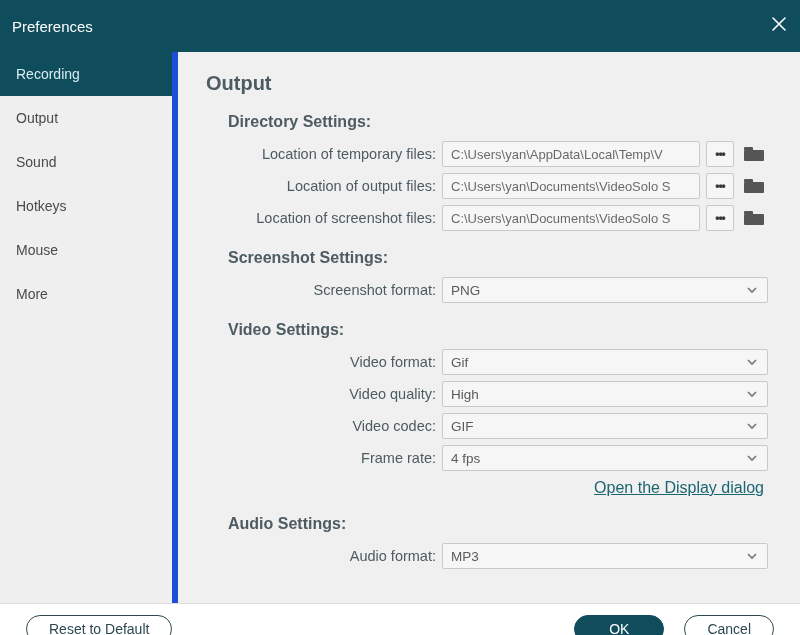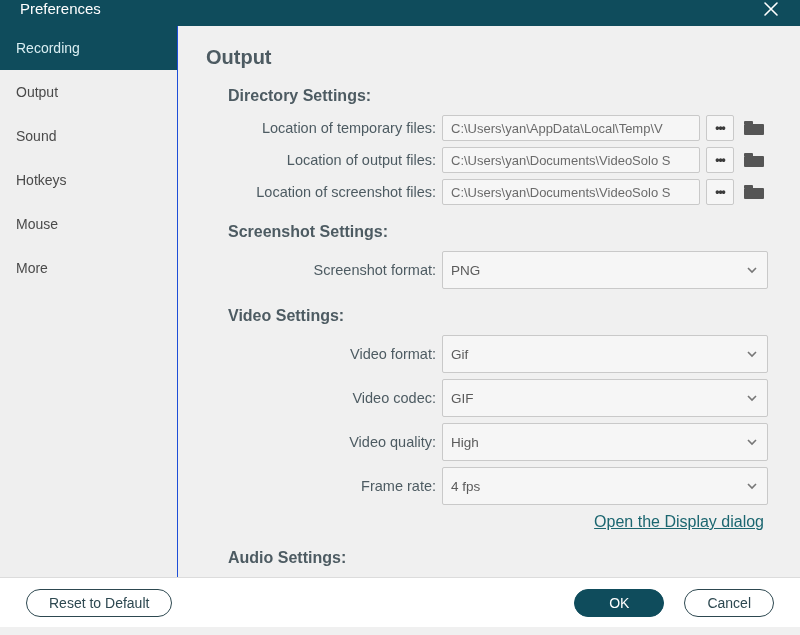--- a/index.html
+++ b/index.html
@@ -1,38 +1,39 @@
 <!DOCTYPE html>
 <html><head>
 <meta charset="utf-8">
 <style>
   * { box-sizing: border-box; font-family: "Segoe UI", Arial, sans-serif; }
   body { margin: 0; padding: 0; width: 800px; height: 635px; background: #f0f0f0; overflow: hidden; }
 
   .titlebar {
     background: #0f4c5c;
     color: #fff;
-    height: 26px;
-    display: flex;
+    height: 52px;
+    display: flex;
+    align-items: center;
     justify-content: space-between;
-    padding: 0 20px;
+    padding: 0 12px;
   }
   .titlebar .title { font-size: 15px; }
   .titlebar .close-x { cursor: pointer; }
 
   .body {
     display: flex;
     width: 800px;
     height: calc(635px - 34px - 50px);
   }
 
   .sidebar {
     width: 178px;
     background: #efefef;
-    border-right: 1px solid #1d4ed8;
+    border-right: 6px solid #1d4ed8;
     display: flex;
     flex-direction: column;
   }
   .sidebar-item {
     padding: 14px 16px;
     font-size: 14px;
     color: #4a4a4a;
     cursor: pointer;
   }
   .sidebar-item.active {
@@ -126,21 +127,21 @@
     position: absolute;
     width: 20px; height: 11px;
     background: #555;
     top: 3px; left: 0;
     border-radius: 1px;
   }
   .icon-btn.folder { border: none; background: transparent; }
 
   .select {
     flex: 1;
-    height: 38px;
+    height: 26px;
     border: 1px solid #c9c9c9;
     background: #f6f6f6;
     padding: 0 8px;
     font-size: 13.5px;
     color: #5b5b5b;
     border-radius: 2px;
     display: flex;
     align-items: center;
     justify-content: space-between;
     cursor: pointer;
@@ -274,35 +275,35 @@
         <span>Gif</span>
         <span class="chevron">
             <svg width="14" height="14" viewBox="0 0 14 14">
               <path d="M3 5 L7 9 L11 5" fill="none" stroke="#777" stroke-width="1.6"></path>
             </svg>
           </span>
       </div>
     </div>
 
     <div class="field-row">
+      <div class="field-label">Video quality:</div>
+      <div class="select">
+        <span>High</span>
+        <span class="chevron">
+            <svg width="14" height="14" viewBox="0 0 14 14">
+              <path d="M3 5 L7 9 L11 5" fill="none" stroke="#777" stroke-width="1.6"></path>
+            </svg>
+          </span>
+      </div>
+    </div>
+
+    <div class="field-row">
       <div class="field-label">Video codec:</div>
       <div class="select">
         <span>GIF</span>
-        <span class="chevron">
-            <svg width="14" height="14" viewBox="0 0 14 14">
-              <path d="M3 5 L7 9 L11 5" fill="none" stroke="#777" stroke-width="1.6"></path>
-            </svg>
-          </span>
-      </div>
-    </div>
-
-    <div class="field-row">
-      <div class="field-label">Video quality:</div>
-      <div class="select">
-        <span>High</span>
         <span class="chevron">
             <svg width="14" height="14" viewBox="0 0 14 14">
               <path d="M3 5 L7 9 L11 5" fill="none" stroke="#777" stroke-width="1.6"></path>
             </svg>
           </span>
       </div>
     </div>
 
     <div class="field-row">
       <div class="field-label">Frame rate:</div>

